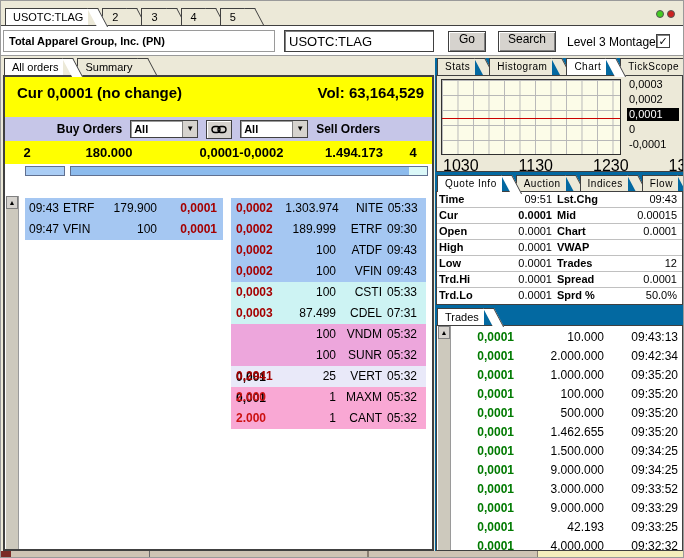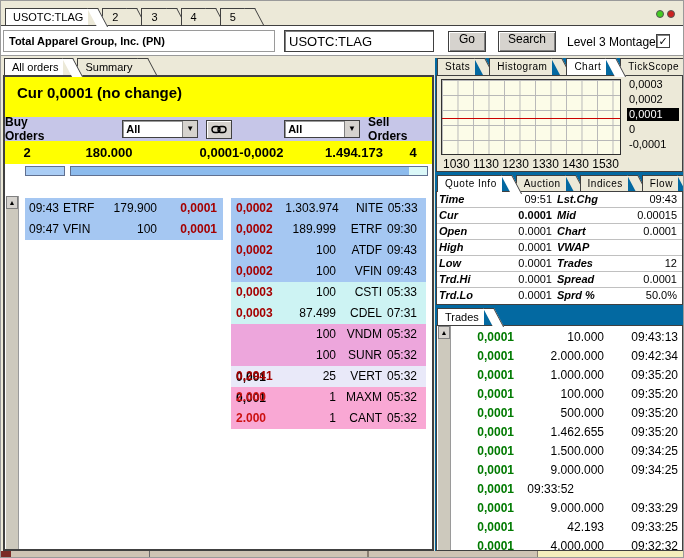--- a/index.html
+++ b/index.html
@@ -35,21 +35,21 @@
   #left-panel { position:absolute; top:57px; left:0; width:434px; bottom:6px; }
   #left-tabs { position:absolute; top:0; left:3px; }
   #left-box { position:absolute; top:17px; left:2px; right:1px; bottom:0; background:#fff; border:2px solid #404040; }
 
   #summary-yellow { height:40px; background:#ffff00; position:relative; }
   #cur-line { position:absolute; top:7px; left:12px; font-size:15px; font-weight:bold; }
   #vol-line { position:absolute; top:7px; right:8px; font-size:15px; font-weight:bold; }
 
   #order-toolbar { height:24px; background:#c6c6e8; display:flex; align-items:center; justify-content:center; gap:8px; }
   #order-toolbar .lbl { font-weight:bold; font-size:12px; }
-  .combo { display:flex; width:76px; height:18px; background:#fff; border:1px solid #404040; box-shadow:inset 1px 1px 0 #9a9a9a;margin-left:44px; }
+  .combo { display:flex; width:68px; height:18px; background:#fff; border:1px solid #404040; box-shadow:inset 1px 1px 0 #9a9a9a; }
   .combo .val { flex:1; font-weight:bold; font-size:11px; line-height:16px; padding-left:3px; }
   .combo .arrow { width:15px; background:#d6d3ce; border-left:1px solid #808080; font-size:8px; line-height:16px; text-align:center; }
   #link-btn { width:26px; height:19px; background:#d6d3ce; border:1px solid #404040; box-shadow:inset 1px 1px 0 #fff; display:flex; align-items:center; justify-content:center; }
 
   #best-row { height:23px; background:#ffff00; display:flex; align-items:center; font-size:13px; font-weight:bold; }
   #best-row .c1 { width:44px; text-align:center; }
   #best-row .c2 { width:120px; text-align:center; }
   #best-row .c3 { width:145px; text-align:center; }
   #best-row .c4 { width:80px; text-align:center; }
   #best-row .c5 { flex:1; text-align:center; }
@@ -87,28 +87,28 @@
   #chart-tabs { position:absolute; top:0; left:2px; }
   #chart-tabs .tab { font-size:10px; letter-spacing:.5px; }
   #chart-box { position:absolute; top:17px; left:1px; width:247px; height:97px; background:#ece9d8; border:1px solid #404040; }
   #plot { position:absolute; top:3px; left:4px; width:180px; height:76px; background:#fcfce8; border:1px solid #303030;
           background-image: linear-gradient(#b8b8b8 1px, transparent 1px), linear-gradient(90deg,#b8b8b8 1px, transparent 1px);
           background-size: 15.5px 15px; }
   #red-line { position:absolute; left:0; right:0; top:38px; height:1px; background:#cc0000; }
   #ylabels { position:absolute; top:0; left:188px; width:56px; height:80px; }
   #ylabels .yl { position:absolute; right:2px; left:2px; text-align:left; font-size:11px; height:13px; line-height:13px; padding-left:2px; }
   #ylabels .yl.hl { background:#000; color:#fff; }
-  #xlabels { position:absolute; top:81px; left:4px; width:180px; display:flex; justify-content:space-between; font-size:12px; padding:0 2px; }
+  #xlabels { position:absolute; top:81px; left:4px; width:180px; display:flex; justify-content:space-between; font-size:16px; padding:0 2px;gap:40px; }
 
   #info-tabs { position:absolute; top:117px; left:2px; }
   #info-tabs .tab { font-size:10px; letter-spacing:.5px; }
   #quote-box { position:absolute; top:133px; left:1px; width:247px; height:114px; background:#fff; border:1px solid #404040; }
   .qrow { display:grid; grid-template-columns:44px 74px 58px 67px; height:16px; line-height:15px; border-bottom:1px solid #c0c0c0; font-size:11px; }
   .qrow:last-child { border-bottom:none; }
-  .qrow .ql { font-weight:bold; padding-left:2px; white-space:nowrap;font-style:italic; }
+  .qrow .ql { font-weight:bold; padding-left:2px; white-space:nowrap; }
   .qrow .qv { text-align:right; padding-right:3px; }
   .qv.bold { font-weight:bold; }
 
   #trades-tab { position:absolute; top:250px; left:2px; }
   #trades-box { position:absolute; top:267px; left:1px; width:247px; bottom:0; background:#fff; border:1px solid #404040; overflow:hidden; }
   #trades-list { position:absolute; top:2px; left:15px; right:2px; }
   .trow { display:flex; height:19px; line-height:19px; font-size:12px; }
   .trow .p { width:62px; text-align:right; font-weight:bold; color:#007a00; }
   .trow .s { flex:1; text-align:right; padding-right:14px; }
   .trow .t { width:62px; text-align:right; padding-right:2px; }
@@ -149,20 +149,21 @@
 
   <div id="left-panel">
     <div id="left-tabs" class="tabrow">
       <span class="tab active">All orders</span>
       <span class="tab">Summary</span>
     </div>
     <div id="left-box">
 
       <div id="summary-yellow">
         <span id="cur-line">Cur 0,0001 (no change)</span>
+        <span id="vol-line">Vol: 63,164,529</span>
       </div>
 
       <div id="order-toolbar">
         <span class="lbl">Buy Orders</span>
         <span class="combo">
           <span class="val">All</span>
           <span class="arrow">▼</span>
         </span>
         <span id="link-btn">
           <svg width="16" height="9" viewBox="0 0 16 9">
@@ -408,20 +409,21 @@
           <span class="s">1.500.000</span>
           <span class="t">09:34:25</span>
         </div>
         <div class="trow">
           <span class="p">0,0001</span>
           <span class="s">9.000.000</span>
           <span class="t">09:34:25</span>
         </div>
         <div class="trow">
           <span class="p">0,0001</span>
+          <span class="s">3.000.000</span>
           <span class="t">09:33:52</span>
         </div>
         <div class="trow">
           <span class="p">0,0001</span>
           <span class="s">9.000.000</span>
           <span class="t">09:33:29</span>
         </div>
         <div class="trow">
           <span class="p">0,0001</span>
           <span class="s">42.193</span>

